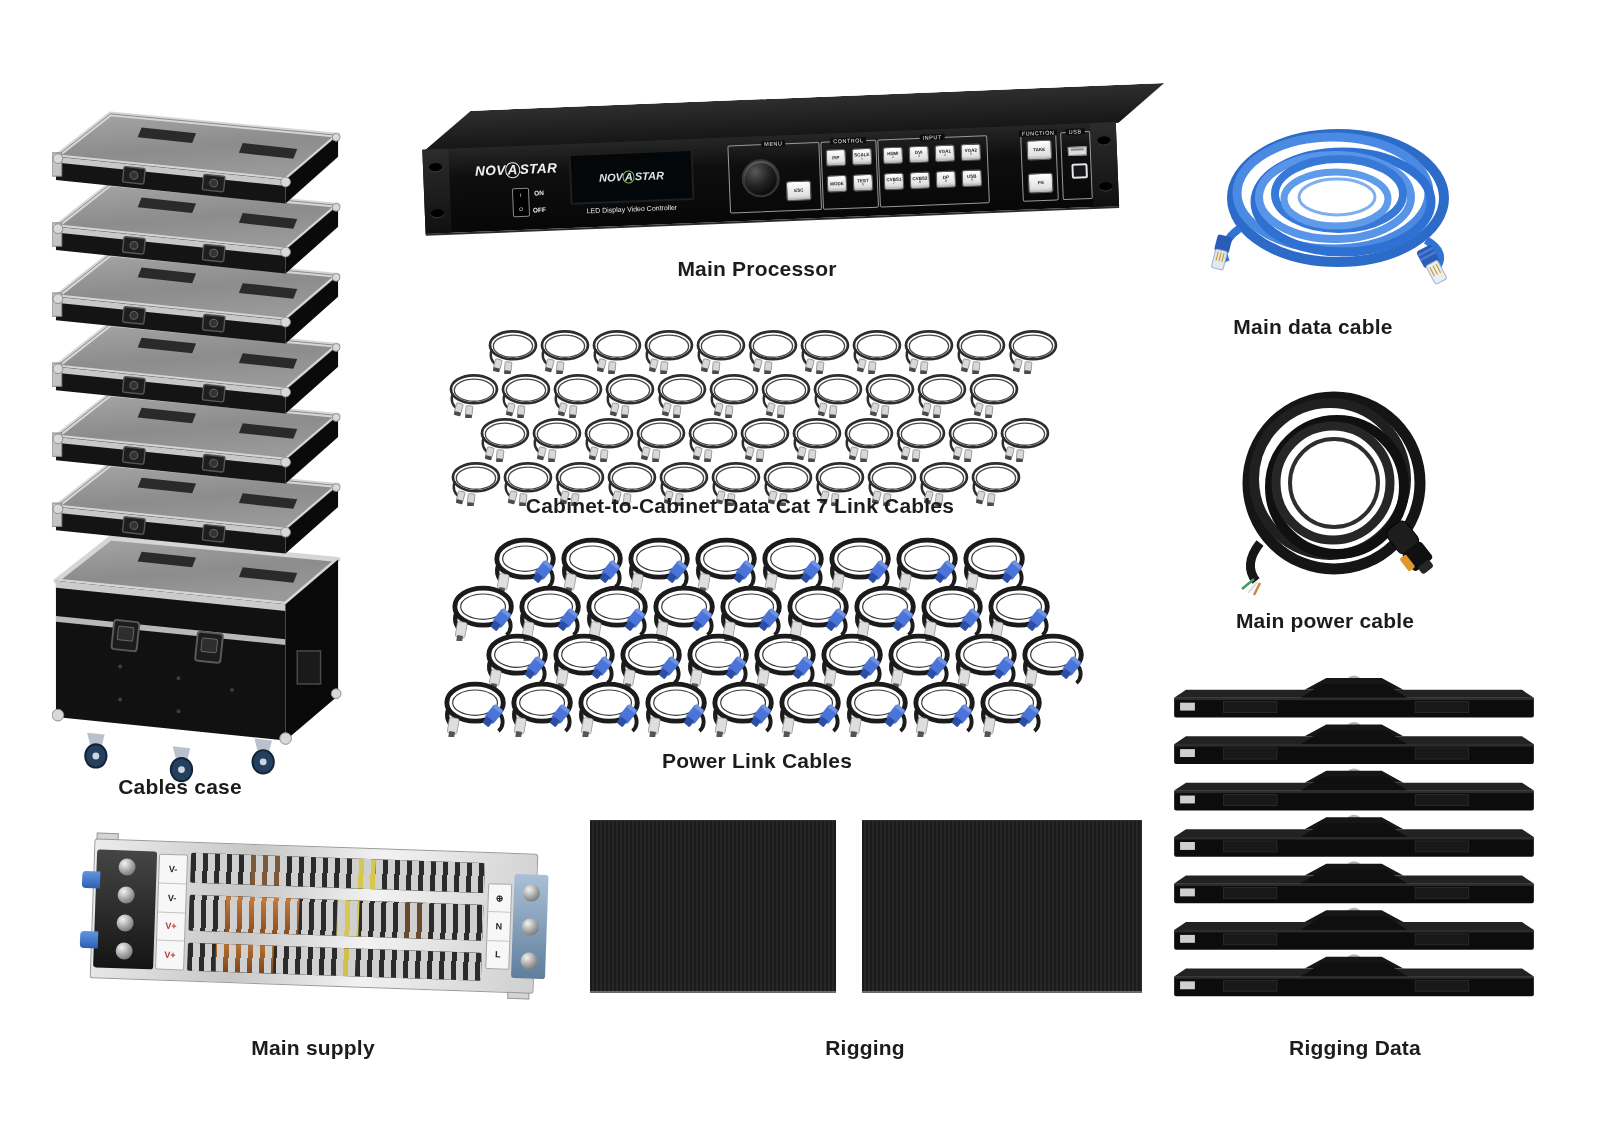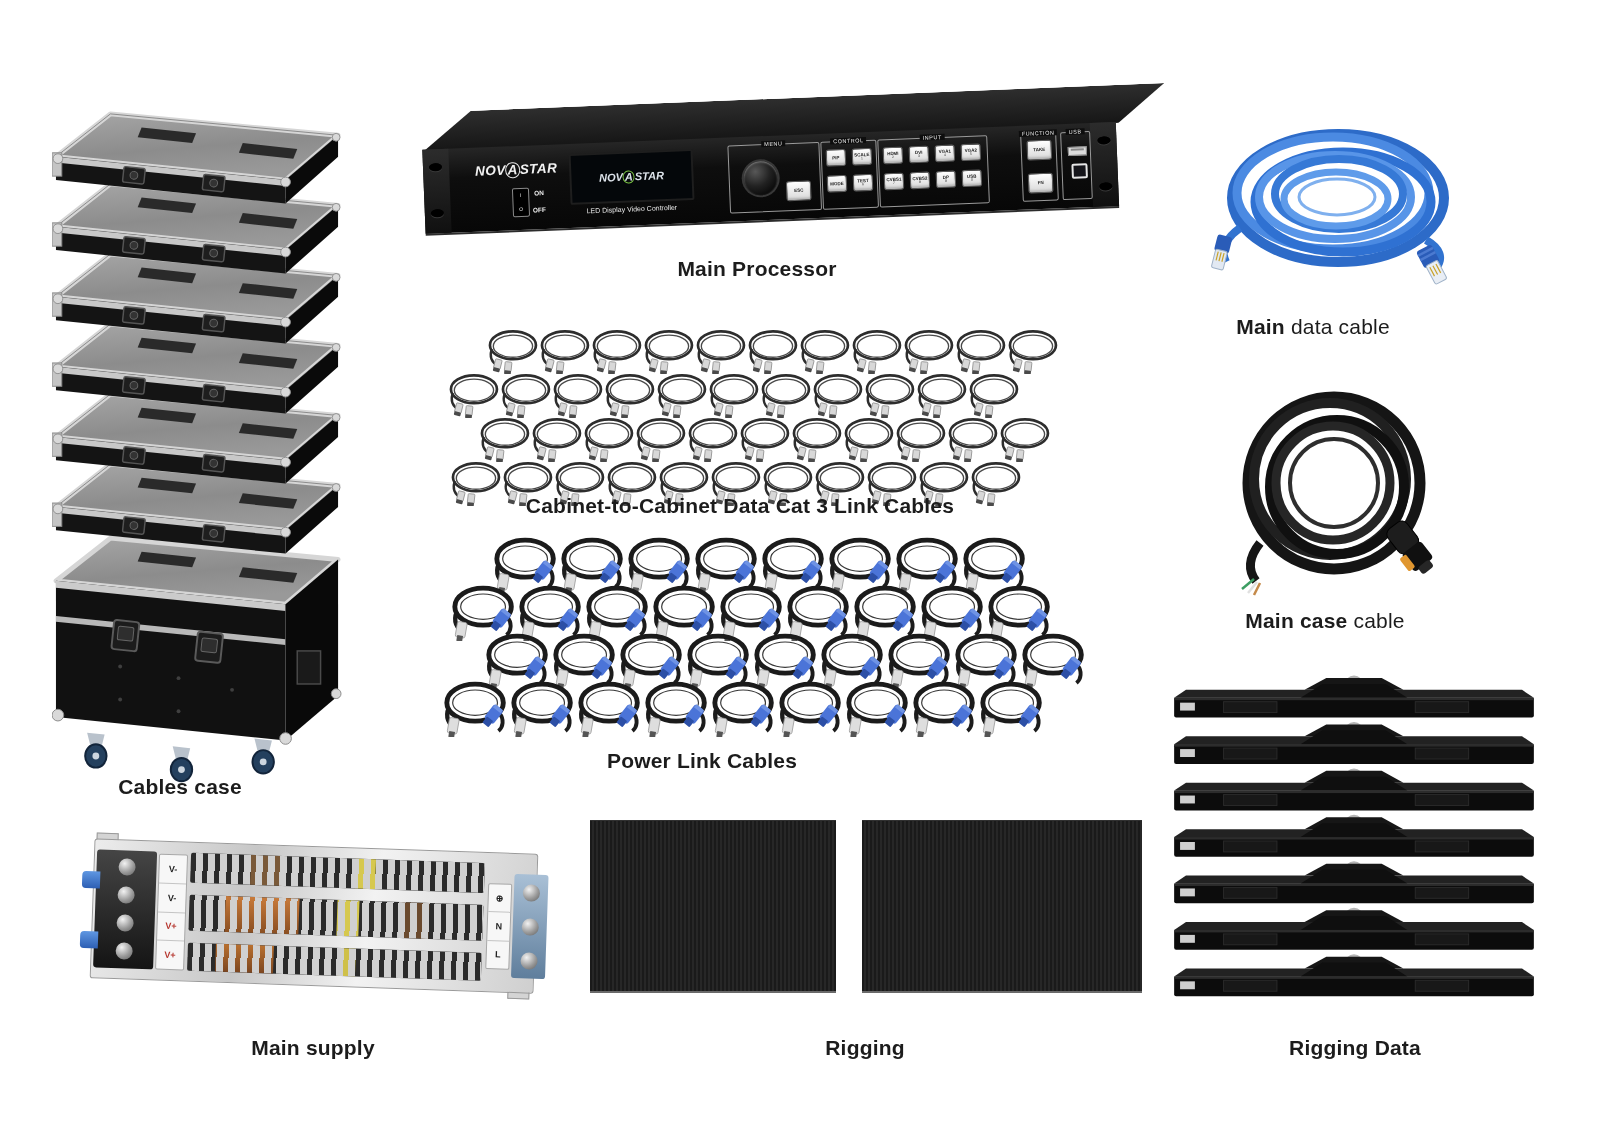--- a/index.html
+++ b/index.html
@@ -1,21 +1,21 @@
 <!DOCTYPE html>
 <html><head>
 <meta charset="utf-8">
 <style>
   html,body{margin:0;padding:0;}
   body{width:1616px;height:1147px;background:#ffffff;position:relative;overflow:hidden;
        font-family:"Liberation Sans",sans-serif;}
   .abs{position:absolute;}
   .cap{position:absolute;font-weight:700;font-size:21px;color:#1c1c1c;white-space:nowrap;
        transform:translateX(-50%);letter-spacing:.2px;}
-  .cap .thin{font-weight:400;}
+  .cap .thin{font-weight:700;}
 
   
   #vp{position:absolute;left:424px;top:112px;width:700px;height:128px;transform:rotate(-2.3deg);transform-origin:20px 80px;}
   #vp-top{position:absolute;left:2px;top:0;width:742px;height:38px;background:linear-gradient(#2e2e2e,#161616);
           clip-path:polygon(6.5% 0,100% 0,93.6% 100%,0 100%);}
   #vp-face{position:absolute;left:0;top:37px;width:694px;height:84px;
            background:linear-gradient(#262626,#0e0e0e 35%,#070707);border-bottom:2px solid #2c2c2c;}
   .ear{position:absolute;top:0;width:26px;height:84px;background:linear-gradient(#2c2c2c,#101010);}
   .hole{position:absolute;width:13px;height:8px;border-radius:50%;background:#000;
         box-shadow:inset 0 2px 2px #000,0 1px 0 #3a3a3a;}
@@ -411,42 +411,42 @@
     <use href="#loop-cat6" x="120" y="138" width="54" height="46"></use>
     <use href="#loop-cat6" x="172" y="138" width="54" height="46"></use>
     <use href="#loop-cat6" x="224" y="138" width="54" height="46"></use>
     <use href="#loop-cat6" x="276" y="138" width="54" height="46"></use>
     <use href="#loop-cat6" x="328" y="138" width="54" height="46"></use>
     <use href="#loop-cat6" x="380" y="138" width="54" height="46"></use>
     <use href="#loop-cat6" x="432" y="138" width="54" height="46"></use>
     <use href="#loop-cat6" x="484" y="138" width="54" height="46"></use>
     <use href="#loop-cat6" x="536" y="138" width="54" height="46"></use>
   </svg>
-<div class="cap" style="left:740px;top:494px">Cabinet-to-Cabinet Data Cat 3 Link Cables</div>
+<div class="cap" style="left:740px;top:494px">Cabinet-to-Cabinet Data Cat 7 Link Cables</div>
 
 <svg class="abs" style="left:1226px;top:383px" width="218" height="215" viewBox="0 0 218 215">
   <circle cx="108" cy="100" r="86" fill="none" stroke="#151515" stroke-width="11"></circle>
   <circle cx="104" cy="96" r="76" fill="none" stroke="#202020" stroke-width="10"></circle>
   <circle cx="111" cy="104" r="67" fill="none" stroke="#101010" stroke-width="10"></circle>
   <circle cx="107" cy="100" r="57" fill="none" stroke="#262626" stroke-width="9"></circle>
   <circle cx="108" cy="100" r="44" fill="#ffffff" stroke="#2e2e2e" stroke-width="4"></circle>
   <path d="M34,160 C22,175 22,188 30,198" fill="none" stroke="#161616" stroke-width="9"></path>
   <g stroke-width="2.5" fill="none">
     <path d="M28,196 L16,206" stroke="#3d9e63"></path>
     <path d="M31,199 L22,210" stroke="#e0e0e0"></path>
     <path d="M34,200 L28,212" stroke="#c58a4a"></path>
   </g>
   <g transform="translate(158,150) rotate(-38)">
     <rect width="24" height="30" rx="7" fill="#1d1d1d" stroke="#000"></rect>
     <rect y="28" width="24" height="22" rx="4" fill="#101010"></rect>
     <rect x="-4" y="30" width="8" height="16" rx="2" fill="#e0962f"></rect>
     <rect x="5" y="48" width="14" height="9" rx="3" fill="#262626"></rect>
   </g>
 </svg>
-<div class="cap" style="left:1325px;top:609px"><b>Main case</b><span class="thin"> cable</span></div>
+<div class="cap" style="left:1325px;top:609px"><b>Main power</b><span class="thin"> cable</span></div>
 
 <svg id="plink-field" class="abs" style="left:434px;top:534px" width="650" height="204" viewBox="0 0 650 204">
     <use href="#loop-power" x="56" y="2" width="76" height="57"></use>
     <use href="#loop-power" x="123" y="2" width="76" height="57"></use>
     <use href="#loop-power" x="190" y="2" width="76" height="57"></use>
     <use href="#loop-power" x="257" y="2" width="76" height="57"></use>
     <use href="#loop-power" x="324" y="2" width="76" height="57"></use>
     <use href="#loop-power" x="391" y="2" width="76" height="57"></use>
     <use href="#loop-power" x="458" y="2" width="76" height="57"></use>
     <use href="#loop-power" x="525" y="2" width="76" height="57"></use>
@@ -471,21 +471,21 @@
     <use href="#loop-power" x="6" y="146" width="76" height="57"></use>
     <use href="#loop-power" x="73" y="146" width="76" height="57"></use>
     <use href="#loop-power" x="140" y="146" width="76" height="57"></use>
     <use href="#loop-power" x="207" y="146" width="76" height="57"></use>
     <use href="#loop-power" x="274" y="146" width="76" height="57"></use>
     <use href="#loop-power" x="341" y="146" width="76" height="57"></use>
     <use href="#loop-power" x="408" y="146" width="76" height="57"></use>
     <use href="#loop-power" x="475" y="146" width="76" height="57"></use>
     <use href="#loop-power" x="542" y="146" width="76" height="57"></use>
   </svg>
-<div class="cap" style="left:702px;top:749px">Power Link Cables</div>
+<div class="cap" style="left:757px;top:749px">Power Link Cables</div>
 
 <div id="psu">
   <div class="tab" style="left:16px;top:-2px;width:20px;height:9px"></div>
   <div class="tab" style="left:432px;top:139px;width:20px;height:9px"></div>
   <div id="psu-body">
     <div id="psu-term">
       <div class="screw" style="left:22px;top:8px"></div>
       <div class="screw" style="left:22px;top:36px"></div>
       <div class="screw" style="left:22px;top:64px"></div>
       <div class="screw" style="left:22px;top:92px"></div>

